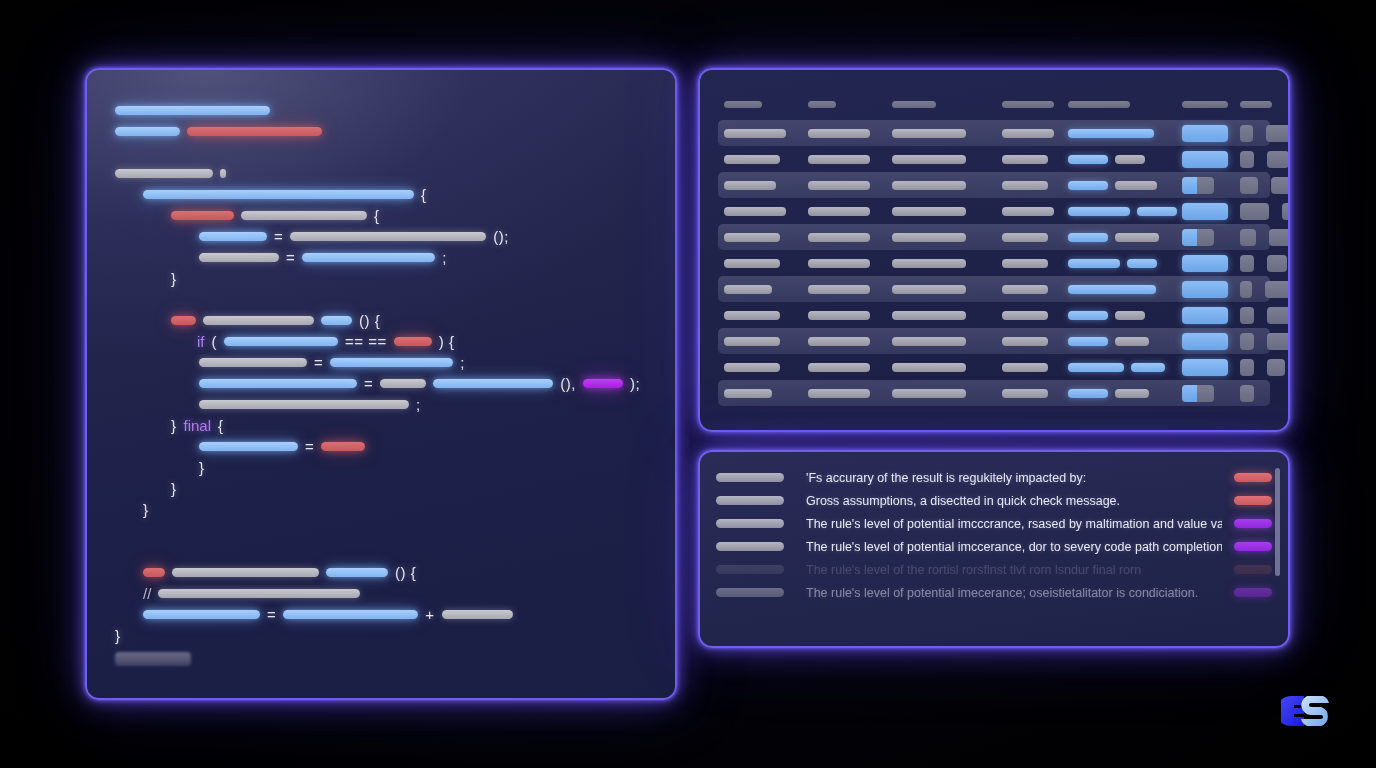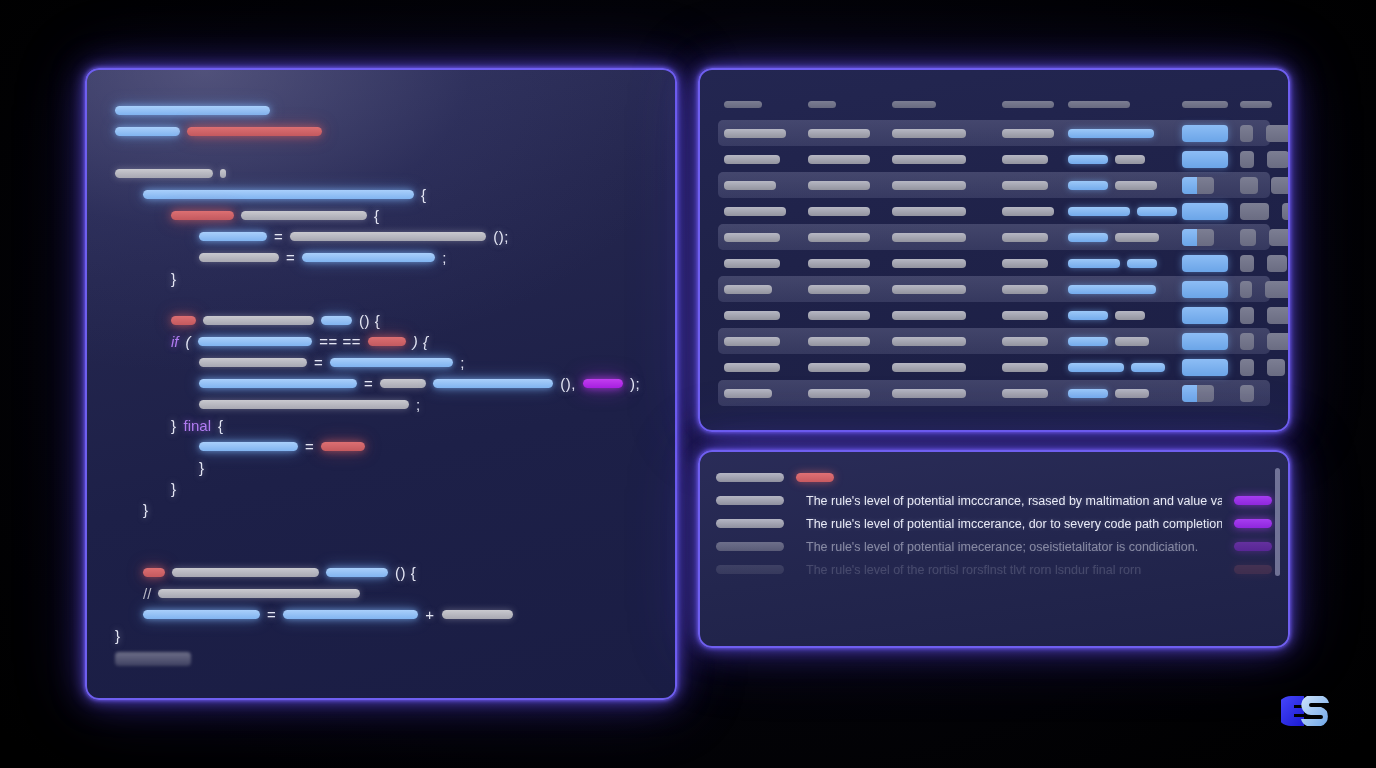--- a/index.html
+++ b/index.html
@@ -156,21 +156,21 @@
         <div class="cline" style="padding-left: 84px;">
           <span class="punc">}</span>
         </div>
         <div class="cline" style="padding-left: 28px;"></div>
         <div class="cline" style="padding-left: 84px;">
           <span class="bar b-red" style="width: 25px;"></span>
           <span class="bar b-grey" style="width: 111px;"></span>
           <span class="bar b-blue" style="width: 31px;"></span>
           <span class="punc">() {</span>
         </div>
-        <div class="cline" style="padding-left: 84px; font-style: italic;">
+        <div class="cline" style="padding-left: 110px;">
           <span class="kw">if</span>
           <span class="punc">(</span>
           <span class="bar b-blue" style="width: 114px;"></span>
           <span class="punc">== ==</span>
           <span class="bar b-red" style="width: 38px;"></span>
           <span class="punc">) {</span>
         </div>
         <div class="cline" style="padding-left: 112px;">
           <span class="bar b-grey" style="width: 108px;"></span>
           <span class="punc">=</span>
@@ -532,41 +532,47 @@
             <div class="chip" style="width: 14px; margin-right: 6px;"></div>
           </div>
         </div>
       </div>
   </div>
 
   <div class="panel" id="list-panel">
     <div class="list-body" id="list-body">
         <div class="lrow">
           <div class="lbar" style="width: 68px;"></div>
+          <div class="ltext">'Fs accurary of the result is regukitely impacted by:</div>
+          <div class="lbadge bg-red"></div>
+        </div>
+        <div class="lrow">
+          <div class="lbar" style="width: 68px;"></div>
+          <div class="ltext">Gross assumptions, a disectted in quick check message.</div>
           <div class="lbadge bg-red"></div>
         </div>
         <div class="lrow">
           <div class="lbar" style="width: 68px;"></div>
           <div class="ltext">The rule's level of potential imcccrance, rsased by maltimation and value values.</div>
           <div class="lbadge bg-purple"></div>
         </div>
         <div class="lrow">
           <div class="lbar" style="width: 68px;"></div>
           <div class="ltext">The rule's level of potential imccerance, dor to severy code path completion.</div>
           <div class="lbadge bg-purple"></div>
         </div>
+        <div class="lrow fade2">
+          <div class="lbar" style="width: 68px;"></div>
+          <div class="ltext">The rule's level of the rortisl rorsflnst tlvt rorn lsndur final rorn</div>
+          <div class="lbadge bg-red"></div>
+        </div>
         <div class="lrow fade1">
           <div class="lbar" style="width: 68px;"></div>
           <div class="ltext">The rule's level of potential imecerance; oseistietalitator is condiciation.</div>
           <div class="lbadge bg-purple"></div>
-        </div>
-        <div class="lrow fade2">
-          <div class="lbar" style="width: 68px;"></div>
-          <div class="ltext">The rule's level of the rortisl rorsflnst tlvt rorn lsndur final rorn</div>
-          <div class="lbadge bg-red"></div>
         </div>
       </div>
     <div id="list-scroll"></div>
   </div>
 
   <div id="logo">
     <svg width="56" height="34" viewBox="0 0 56 34">
       <defs>
         <linearGradient id="gc" x1="0" y1="0" x2="1" y2="1">
           <stop offset="0%" stop-color="#4a4aff"></stop>

